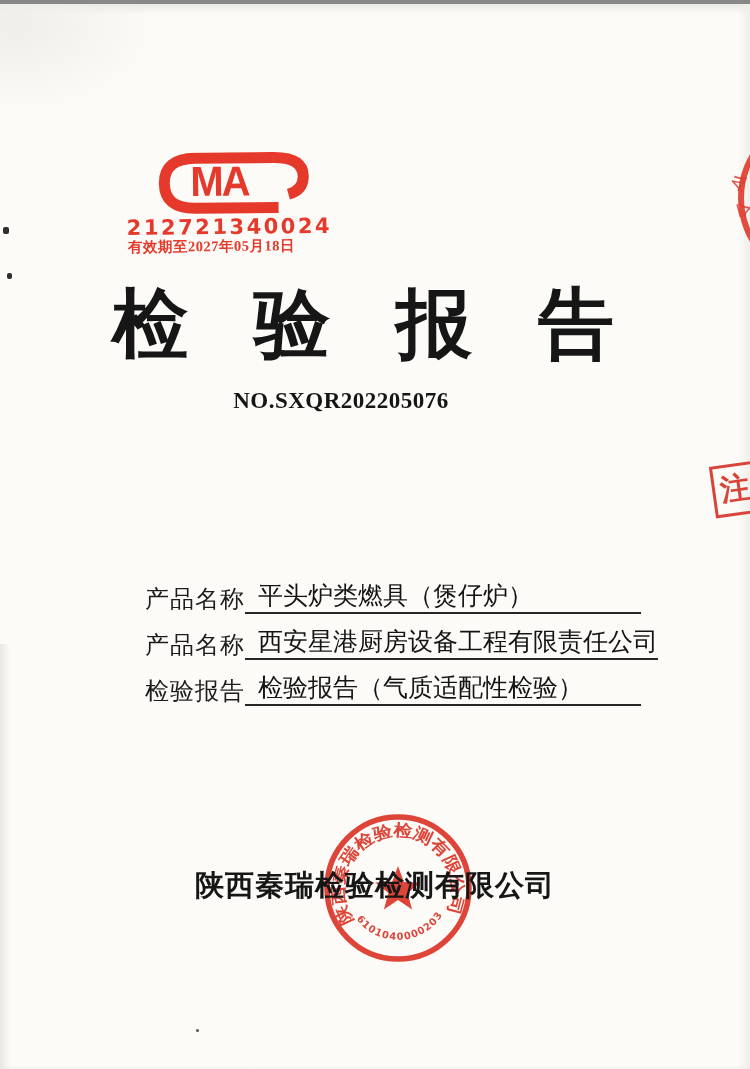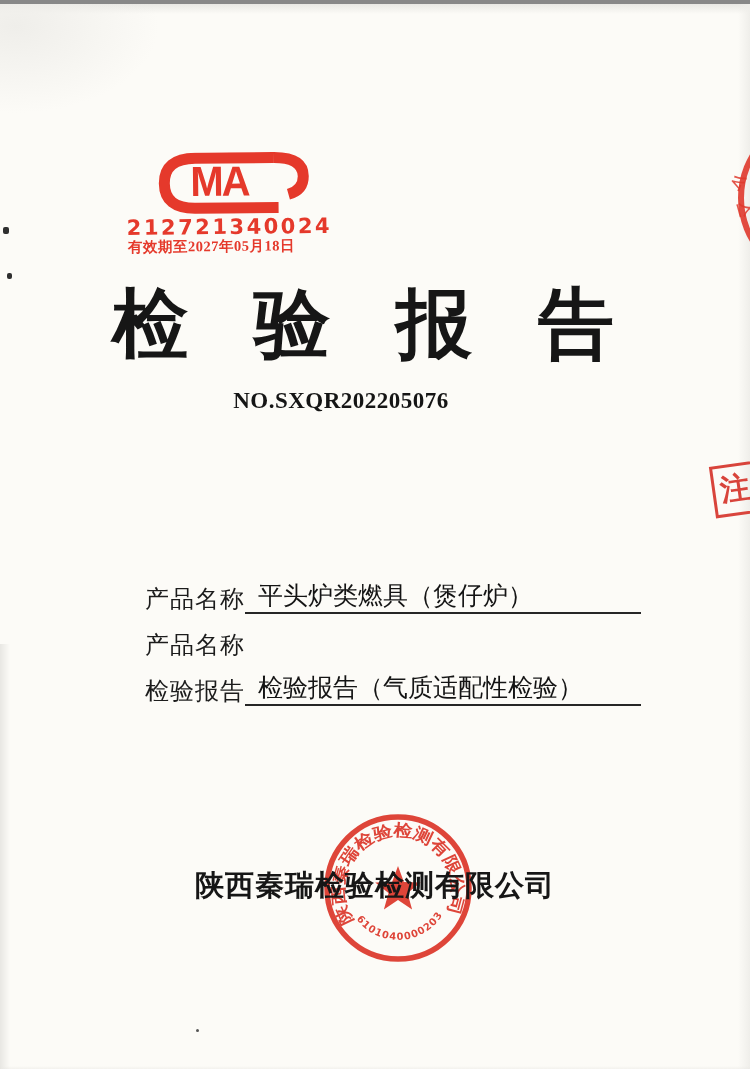--- a/index.html
+++ b/index.html
@@ -98,20 +98,21 @@
   <div class="title">检验报告</div>
   <div class="report-no">NO.SXQR202205076</div>
 
   <div class="fields">
     <div class="field-row">
       <span class="flabel">产品名称</span>
       <span class="fvalue">平头炉类燃具（煲仔炉）</span>
     </div>
     <div class="field-row">
       <span class="flabel">产品名称</span>
+      <span class="fvalue">西安星港厨房设备工程有限责任公司</span>
     </div>
     <div class="field-row">
       <span class="flabel">检验报告</span>
       <span class="fvalue">检验报告（气质适配性检验）</span>
     </div>
   </div>
 
   <div class="company-name">陕西秦瑞检验检测有限公司</div>
 
   <svg class="company-seal" viewBox="0 0 150 150">

